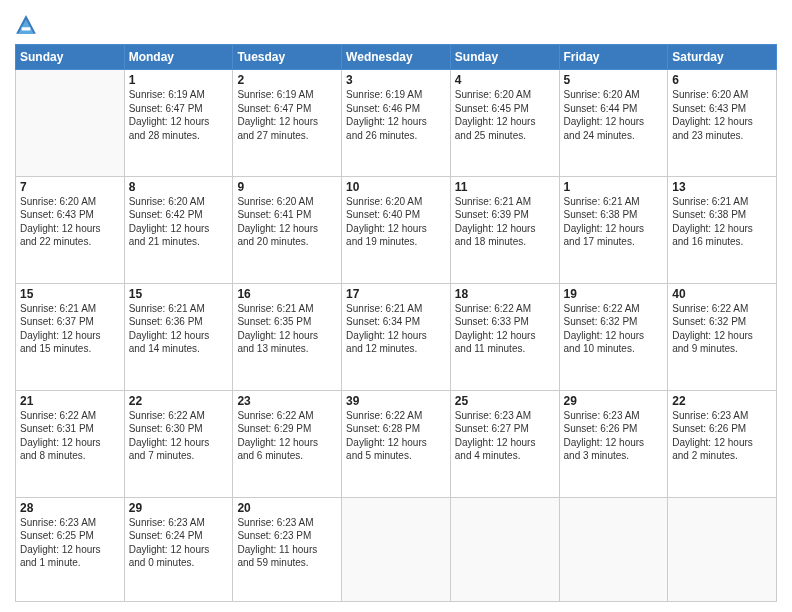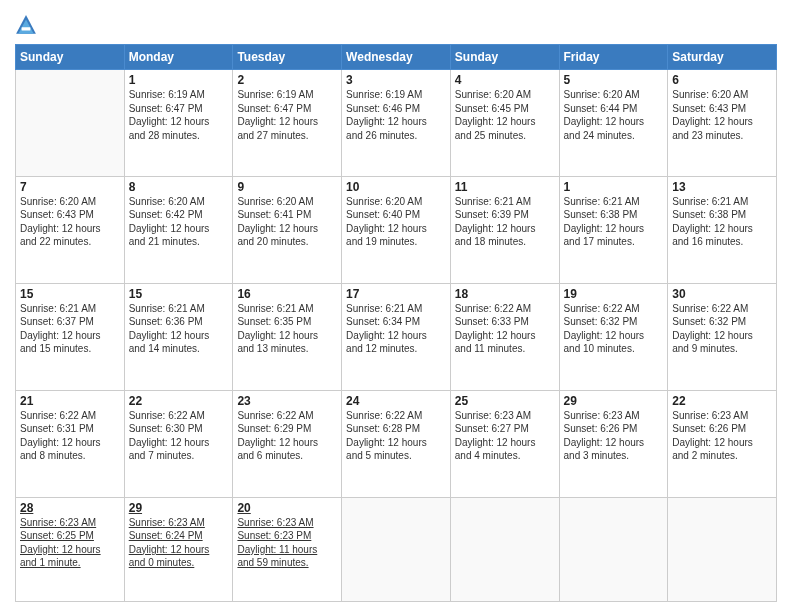--- a/index.html
+++ b/index.html
@@ -95,21 +95,20 @@
     .day-info {
       font-size: 10px;
       line-height: 1.35;
       color: #333;
     }
     .empty-cell {
       background: #f9f9f9;
     }
     .last-row td {
       height: 68px;
-      text-decoration: underline;
     }
   </style>
 </head>
 <body>
 
 <div class="page">
   <div class="header">
     <div class="logo">
       <svg class="logo-icon" viewBox="0 0 40 40" xmlns="http://www.w3.org/2000/svg">
         <polygon points="20,2 38,36 2,36" fill="#3a7bbf"></polygon>
@@ -273,21 +272,21 @@
 and 11 minutes.</div>
           </td>
           <td>
             <span class="day-num">19</span>
             <div class="day-info" style="white-space: pre-line;">Sunrise: 6:22 AM
 Sunset: 6:32 PM
 Daylight: 12 hours
 and 10 minutes.</div>
           </td>
           <td>
-            <span class="day-num">30</span>
+            <span class="day-num">40</span>
             <div class="day-info" style="white-space: pre-line;">Sunrise: 6:22 AM
 Sunset: 6:32 PM
 Daylight: 12 hours
 and 9 minutes.</div>
           </td>
         </tr>
         <tr>
           <td>
             <span class="day-num">21</span>
             <div class="day-info" style="white-space: pre-line;">Sunrise: 6:22 AM
@@ -303,21 +302,21 @@
 and 7 minutes.</div>
           </td>
           <td>
             <span class="day-num">23</span>
             <div class="day-info" style="white-space: pre-line;">Sunrise: 6:22 AM
 Sunset: 6:29 PM
 Daylight: 12 hours
 and 6 minutes.</div>
           </td>
           <td>
-            <span class="day-num">24</span>
+            <span class="day-num">39</span>
             <div class="day-info" style="white-space: pre-line;">Sunrise: 6:22 AM
 Sunset: 6:28 PM
 Daylight: 12 hours
 and 5 minutes.</div>
           </td>
           <td>
             <span class="day-num">25</span>
             <div class="day-info" style="white-space: pre-line;">Sunrise: 6:23 AM
 Sunset: 6:27 PM
 Daylight: 12 hours

